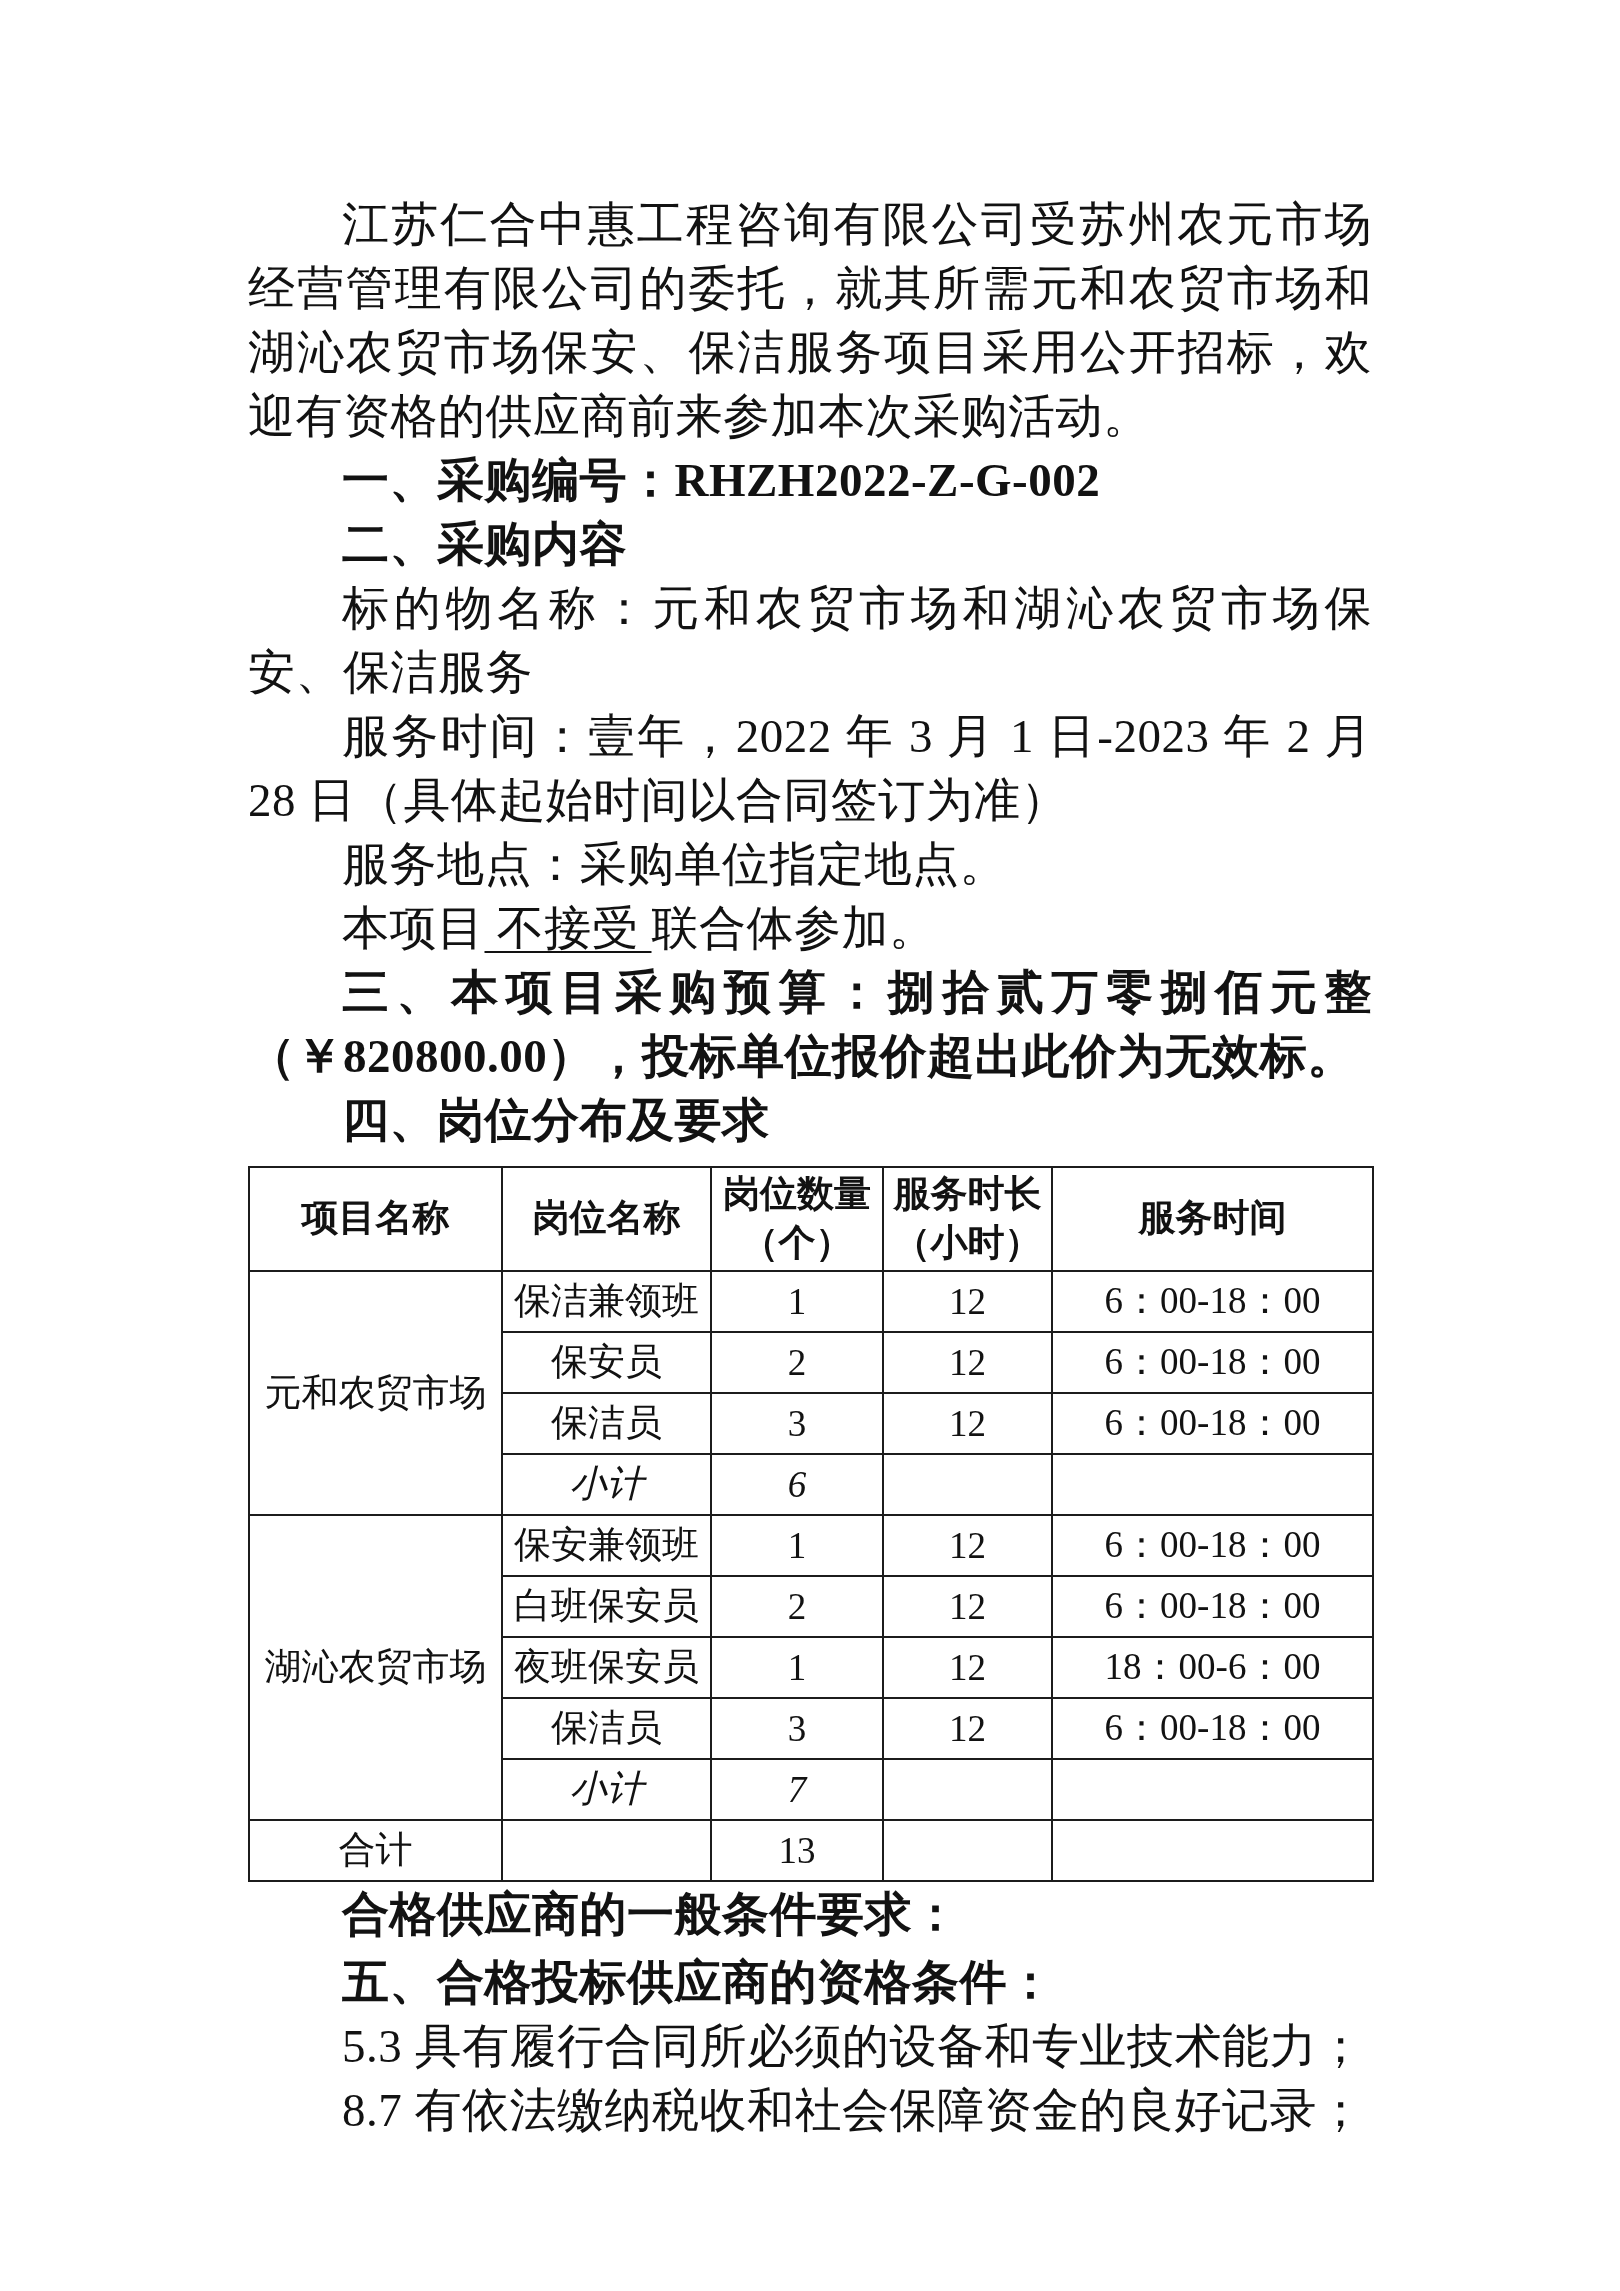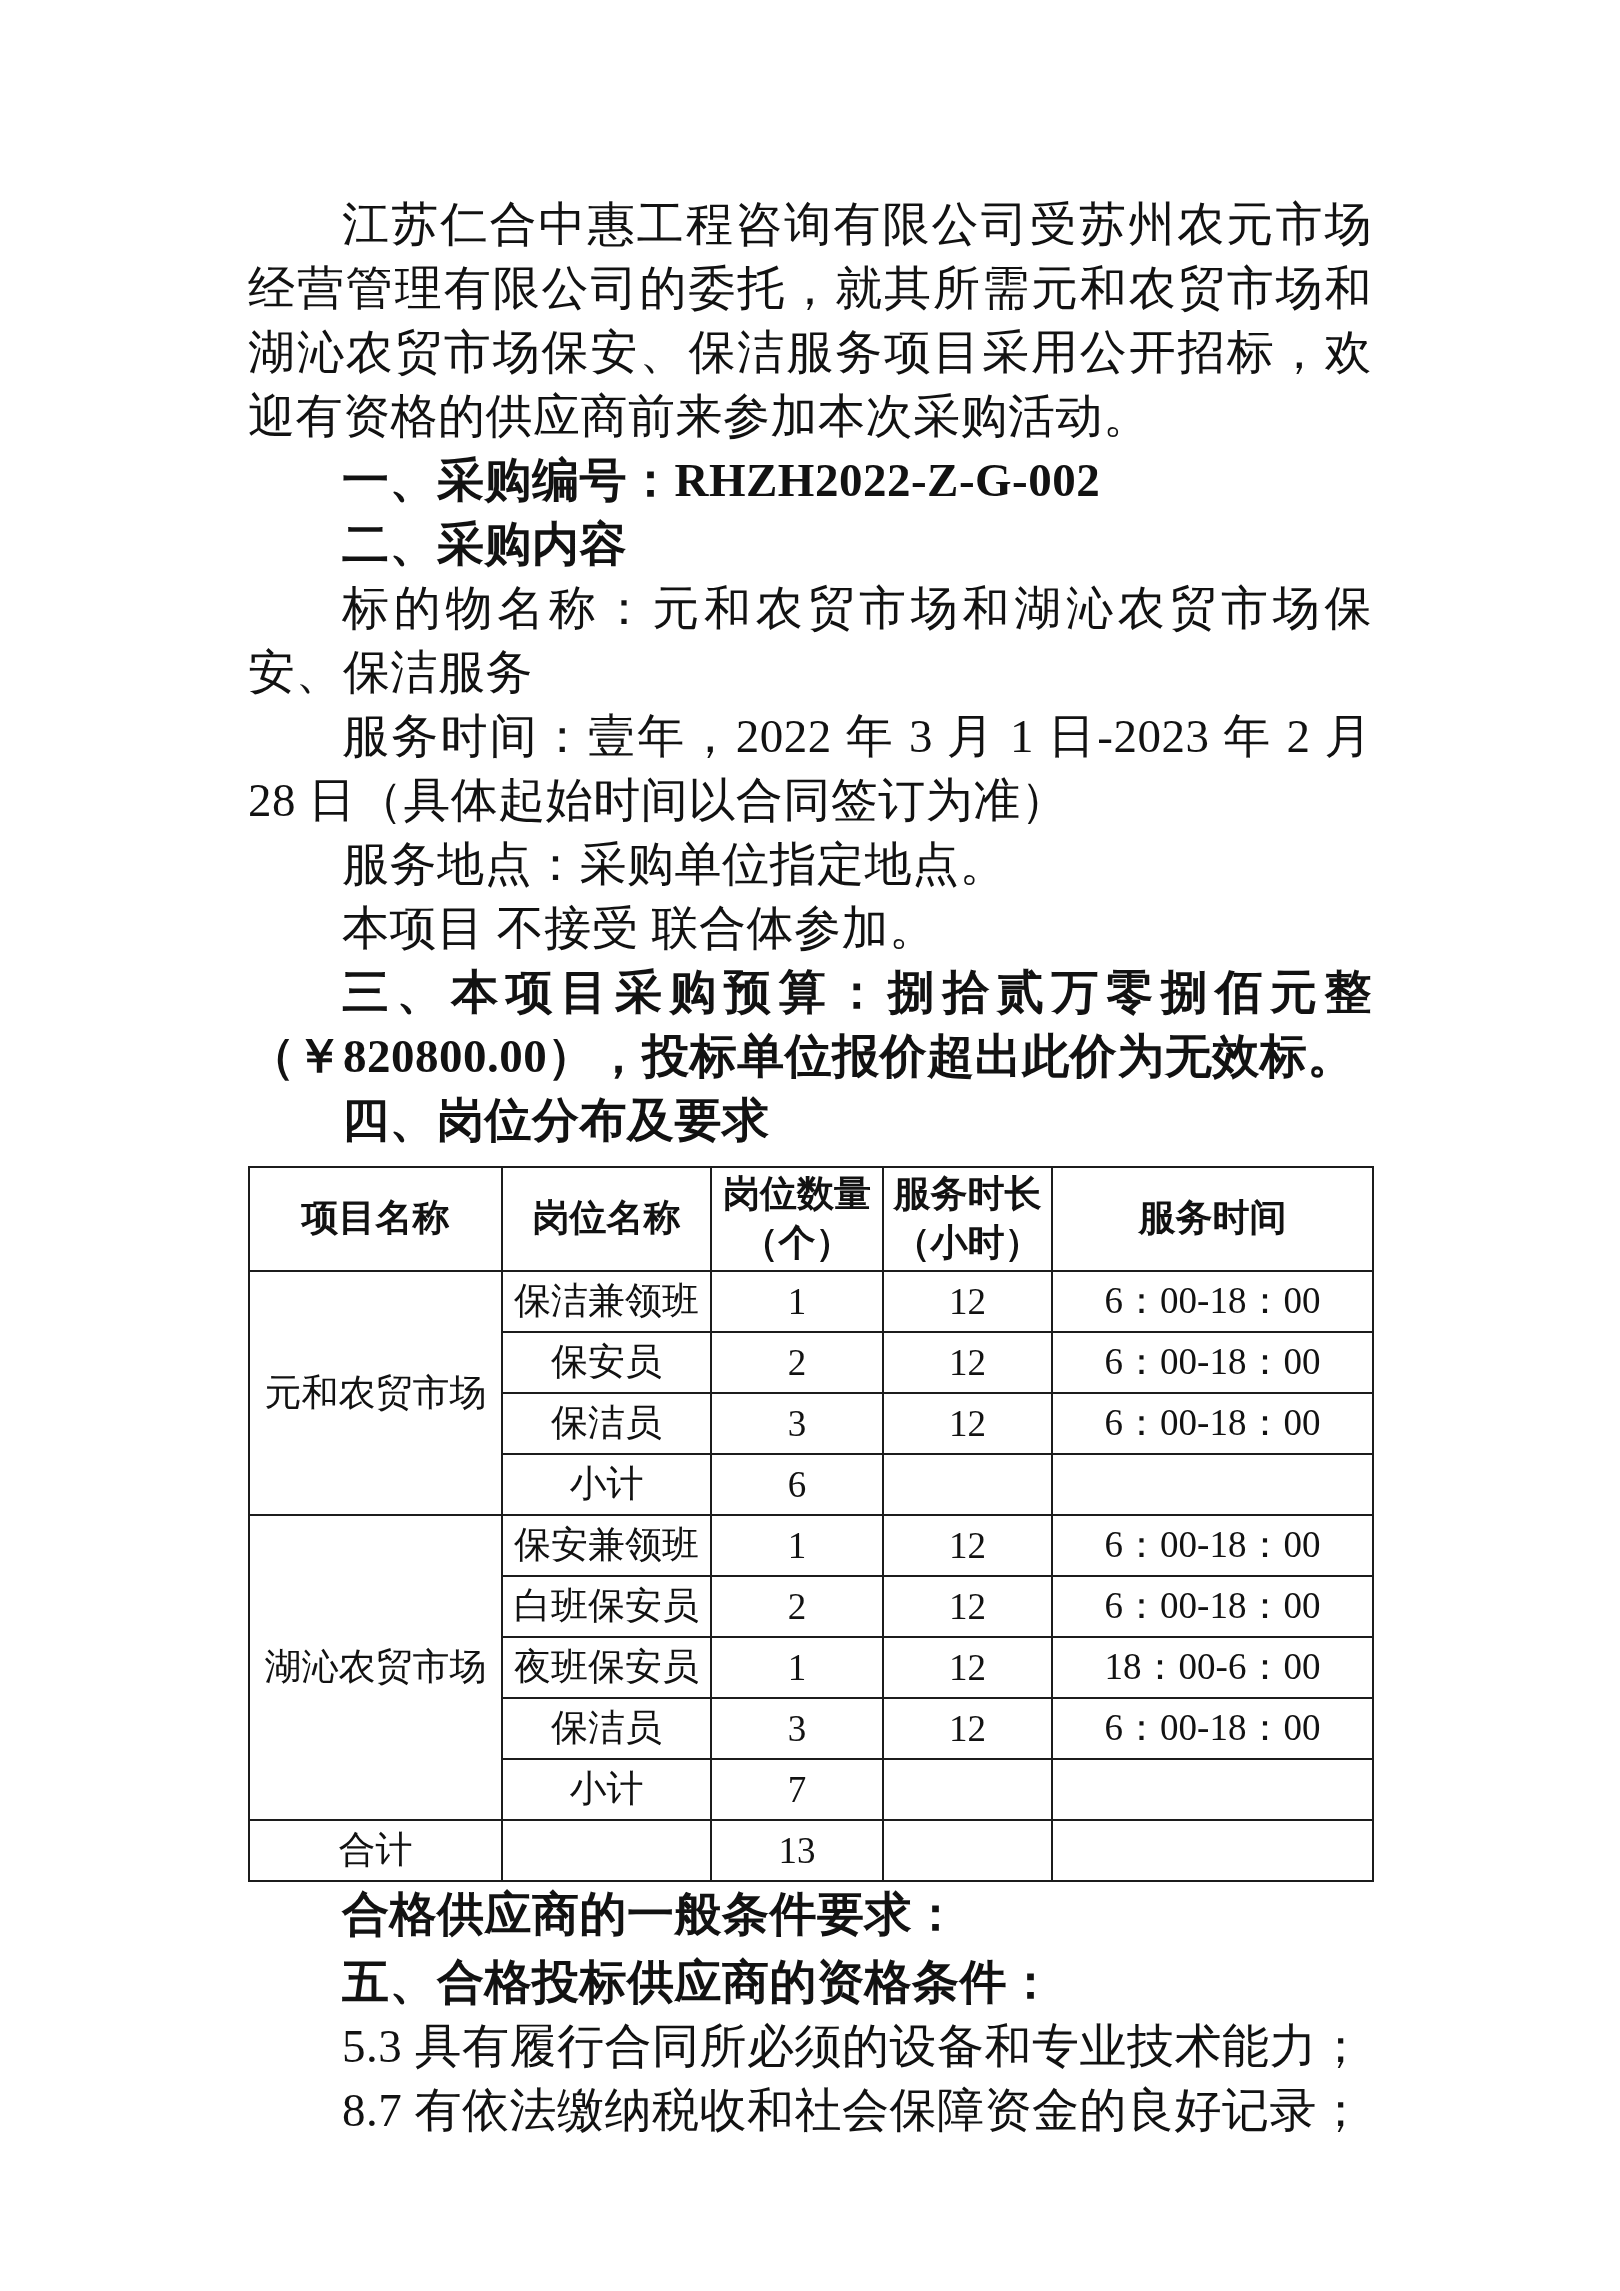--- a/index.html
+++ b/index.html
@@ -21,20 +21,21 @@
   p.para {
     margin: 0;
     font-size: 47px;
     line-height: 64px;
     text-align: justify;
     letter-spacing: 0.5px;
   }
   .indent { text-indent: 2em; }
   .bold { font-weight: bold; }
   .uline {
+    text-decoration: underline;
     text-decoration-thickness: 2px;
     text-underline-offset: 6.9px;
   }
   table.position-table {
     width: 1123px;
     table-layout: fixed;
     border-collapse: collapse;
     border: 2.9px solid #1c1c1c;
     font-size: 37px;
     margin-top: 14px;
@@ -47,21 +48,21 @@
     padding: 2px 3.9px;
     overflow: hidden;
   }
   .position-table thead th {
     height: 82px;
     font-weight: bold;
     line-height: 1.32;
     border-bottom: 2.9px solid #1c1c1c;
   }
   .position-table tbody td { height: 55px; }
-  .position-table tr.section-end td { border-bottom: 2.9px solid #1c1c1c; }
+  .position-table tr.section-end td { border-bottom: 2.9px solid #1c1c1c; font-style: italic; }
 </style>
 </head>
 <body>
 
 <main class="page">
 
   <p class="para indent">江苏仁合中惠工程咨询有限公司受苏州农元市场经营管理有限公司的委托，就其所需元和农贸市场和湖沁农贸市场保安、保洁服务项目采用公开招标，欢迎有资格的供应商前来参加本次采购活动。</p>
 
   <p class="para indent bold">一、采购编号：RHZH2022-Z-G-002</p>
 

